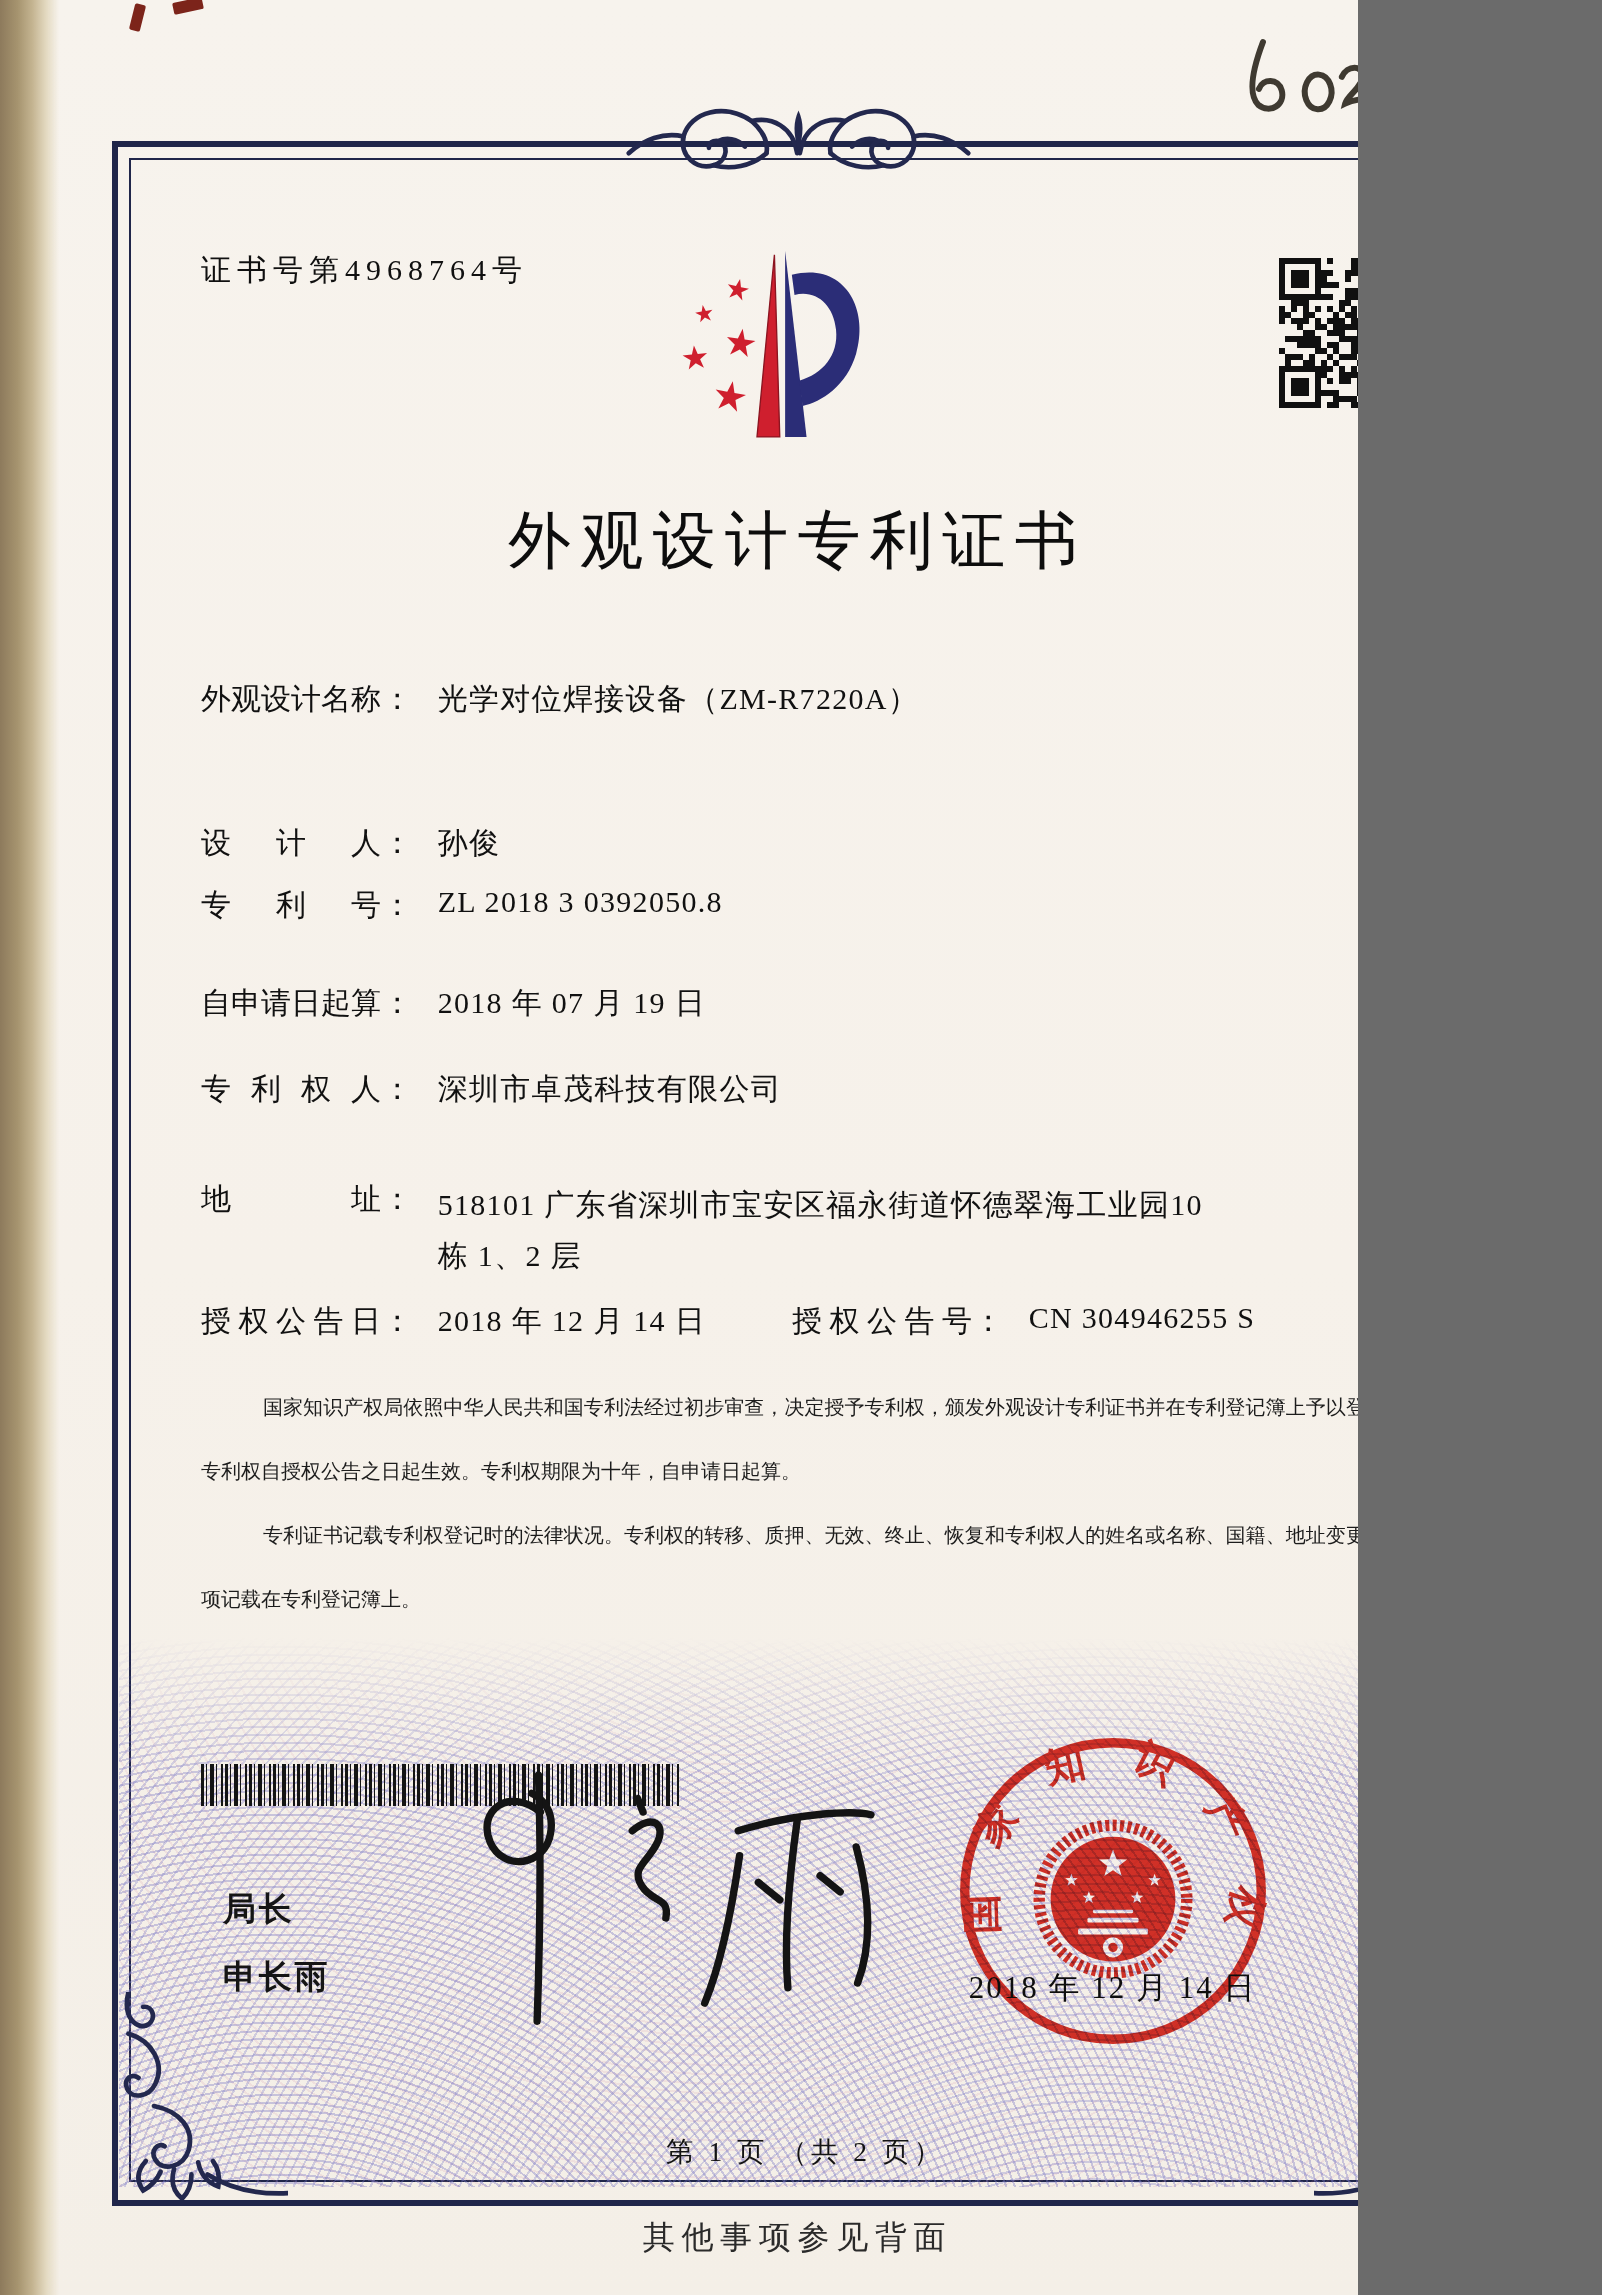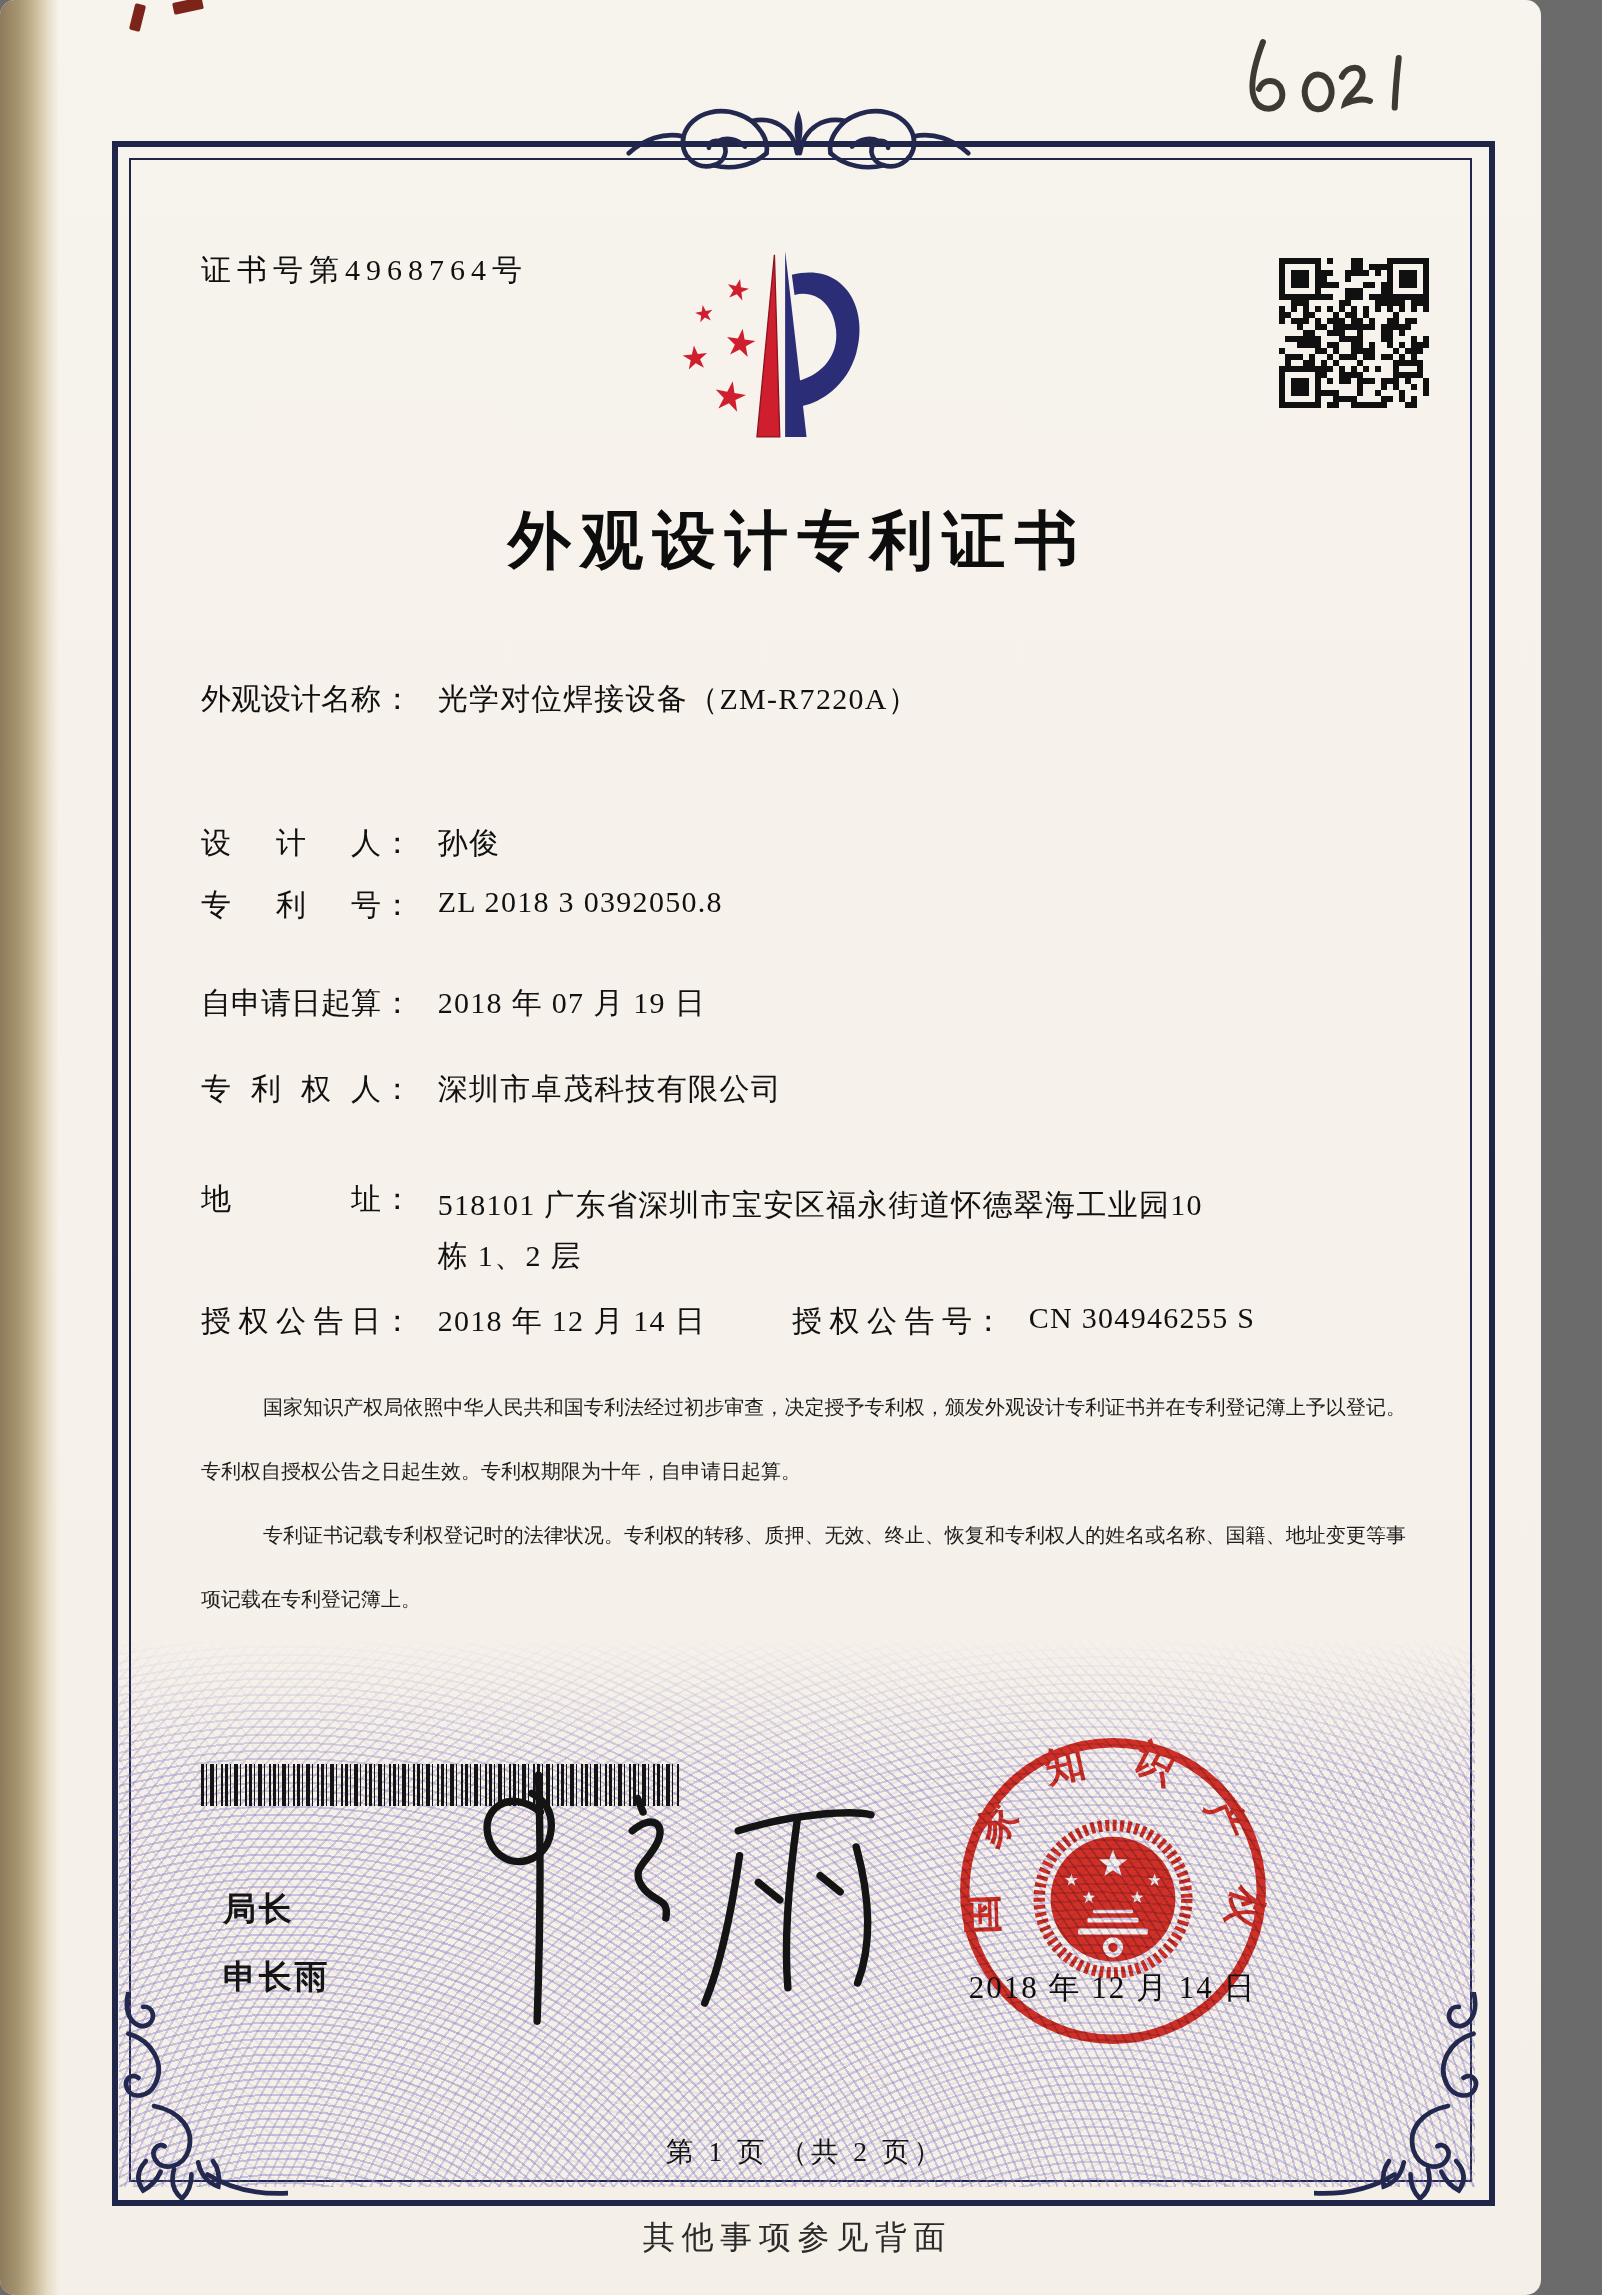--- a/index.html
+++ b/index.html
@@ -1,39 +1,39 @@
 <!DOCTYPE html>
 <html style="font-size:10.7px"><head>
 <meta charset="utf-8">
 <style>
   html,body{margin:0;padding:0;background:#6b6b6b;}
   #page{
-    position:relative; width:1541px; height:2295px; overflow:hidden;
+    position:relative; width:1358px; height:2295px; overflow:hidden;
     background:linear-gradient(180deg,#f7f3ed 0%,#f6f1ea 55%,#f4efe7 100%);
-    font-family:"Liberation Serif","DejaVu Serif",serif; color:#161616;border-radius:15px;
+    font-family:"Liberation Serif","DejaVu Serif",serif; color:#161616;
   }
   
   .scan-edge{position:absolute;left:0;top:0;width:59px;height:2295px;
     background:linear-gradient(90deg,#8d7a5c 0%,#a6946f 30%,#c4b491 55%,#e3d9c0 78%,rgba(246,241,234,0) 100%);
     filter:blur(0.7px);}
   .red-mark{position:absolute;background:#7c241a;border-radius:2px;}
   .red-mark.m1{left:132px;top:4px;width:10.7px;height:27px;transform:rotate(14deg);}
   .red-mark.m2{left:173px;top:0px;width:29.5px;height:12px;transform:rotate(-12deg);}
 
   
   .frame-outer{position:absolute;left:112px;top:141px;width:1371px;height:2053px;
     border:6px solid #20264a;}
   .frame-inner{position:absolute;left:129px;top:158px;width:1339px;height:2020px;
     border:2.7px solid #20264a;}
 
   .abs{position:absolute;}
   .cert-no{left:201px;top:250px;font-size:30px;letter-spacing:6px;color:#101010;}
 
   .doc-title{left:112px;top:498px;width:1371px;text-align:center;
-    font-size:63px;font-weight:bold;letter-spacing:9.4px;color:#0d0d0d;}
+    font-size:63px;font-weight:normal;letter-spacing:9.4px;color:#0d0d0d;}
 
   .row{position:absolute;left:201px;font-size:30px;color:#111;white-space:nowrap;}
   .lbl{display:inline-block;width:180px;text-align:justify;text-align-last:justify;vertical-align:top;}
   .colon{margin:0 9.4px 0 1.3px;}
   .val{display:inline-block;vertical-align:top;letter-spacing:1.3px;margin-left:16px;}
   .val.wrap{white-space:pre-line;width:1007px;line-height:51px;}
   .row.pair2{left:792px;}
 
   .body-text{left:201px;top:1375px;width:1205px;font-size:20px;line-height:64px;
     text-align:justify;color:#1c1c1c;}

